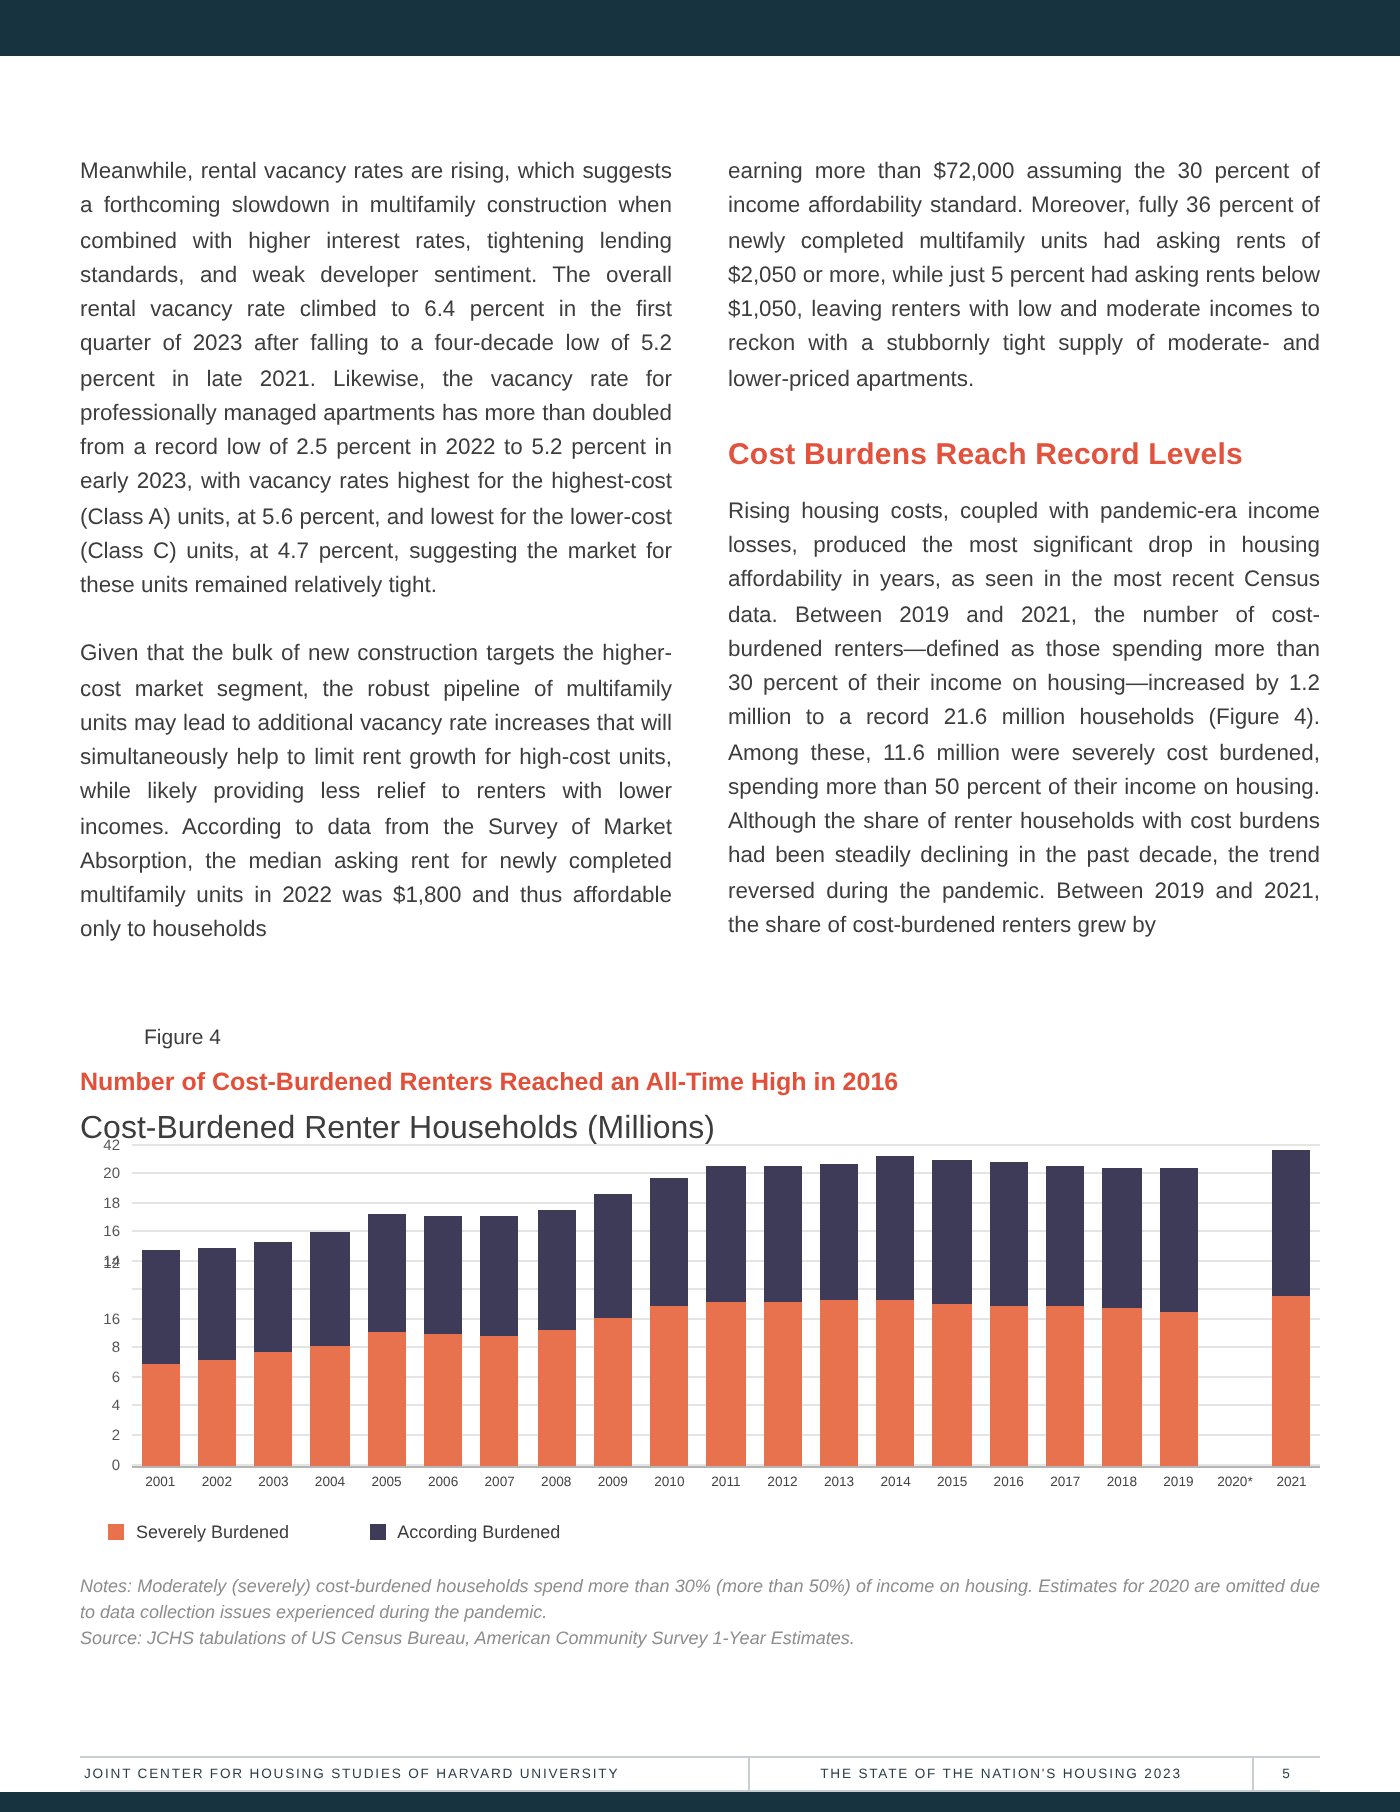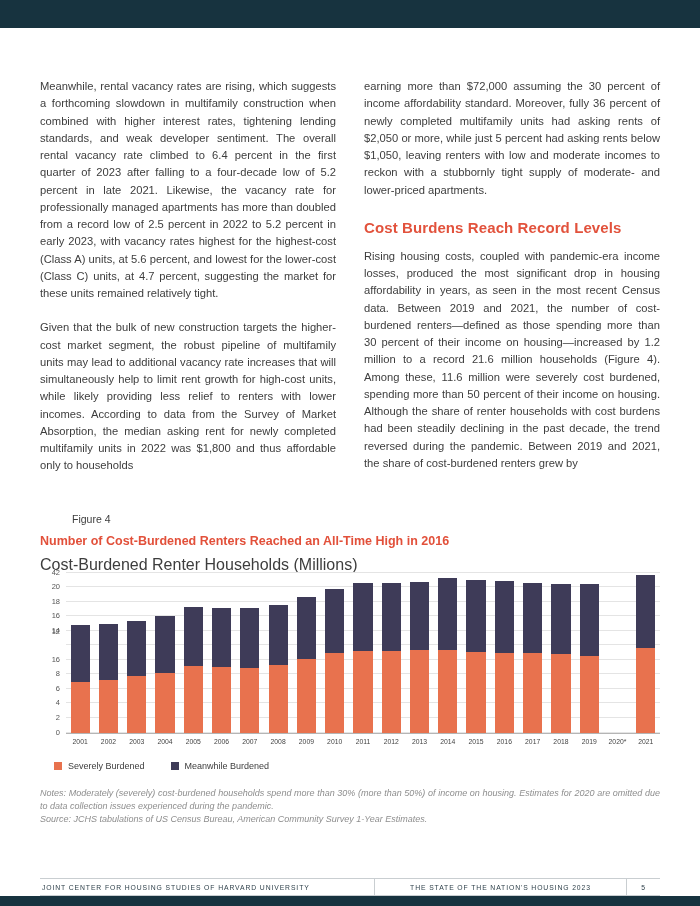--- a/index.html
+++ b/index.html
@@ -35,21 +35,21 @@
   .gridline { position:absolute; left:0; right:0; height:1px; background:#e4e4e4; }
   .yaxis { position:absolute; left:-26px; top:0; bottom:0; width:20px; }
   .ytick { position:absolute; right:0; font-size:7.5px; color:#555; text-align:right; }
   .bars { position:absolute; left:0; right:0; bottom:0; top:0; display:flex; align-items:flex-end; }
   .slot { flex:1; display:flex; justify-content:center; align-items:flex-end; height:100%; }
   .bar { width:68%; display:flex; flex-direction:column; justify-content:flex-end; }
   .seg { width:100%; }
   .xlabels { display:flex; margin-left:26px; margin-top:4px; }
   .xlabel { flex:1; text-align:center; font-size:6.8px; color:#444; }
 
-  .legend { display:flex; gap:26px; margin:16px 0 0 14px;align-items:center; }
+  .legend { display:flex; gap:40px; margin:16px 0 0 14px;align-items:center; }
   .legend-item { display:flex; align-items:center; gap:6px; }
   .legend-swatch { width:8px; height:8px; display:inline-block; }
   .legend-label { font-size:9px; color:#3d3d3d; }
 
   .notes {
     margin-top:16px; font-size:9px; font-style:italic; color:#8e8e8e; line-height:1.45;
     text-align:justify;
   }
 
   .footer {
@@ -266,21 +266,21 @@
             <div class="xlabel">2020*</div>
             <div class="xlabel">2021</div>
           </div>
         <div class="legend" id="legend">
             <div class="legend-item">
               <span class="legend-swatch" style="background: rgb(232, 114, 78);"></span>
               <span class="legend-label">Severely Burdened</span>
             </div>
             <div class="legend-item">
               <span class="legend-swatch" style="background: rgb(62, 59, 88);"></span>
-              <span class="legend-label">Meanwhile Burdened</span>
+              <span class="legend-label">According Burdened</span>
             </div>
           </div>
       </div>
     </div>
 
     <div class="notes">
       <div>Notes: Moderately (severely) cost-burdened households spend more than 30% (more than 50%) of income on housing. Estimates for 2020 are omitted due to data collection issues experienced during the pandemic.</div>
       <div>Source: JCHS tabulations of US Census Bureau, American Community Survey 1-Year Estimates.</div>
     </div>
   </div>

